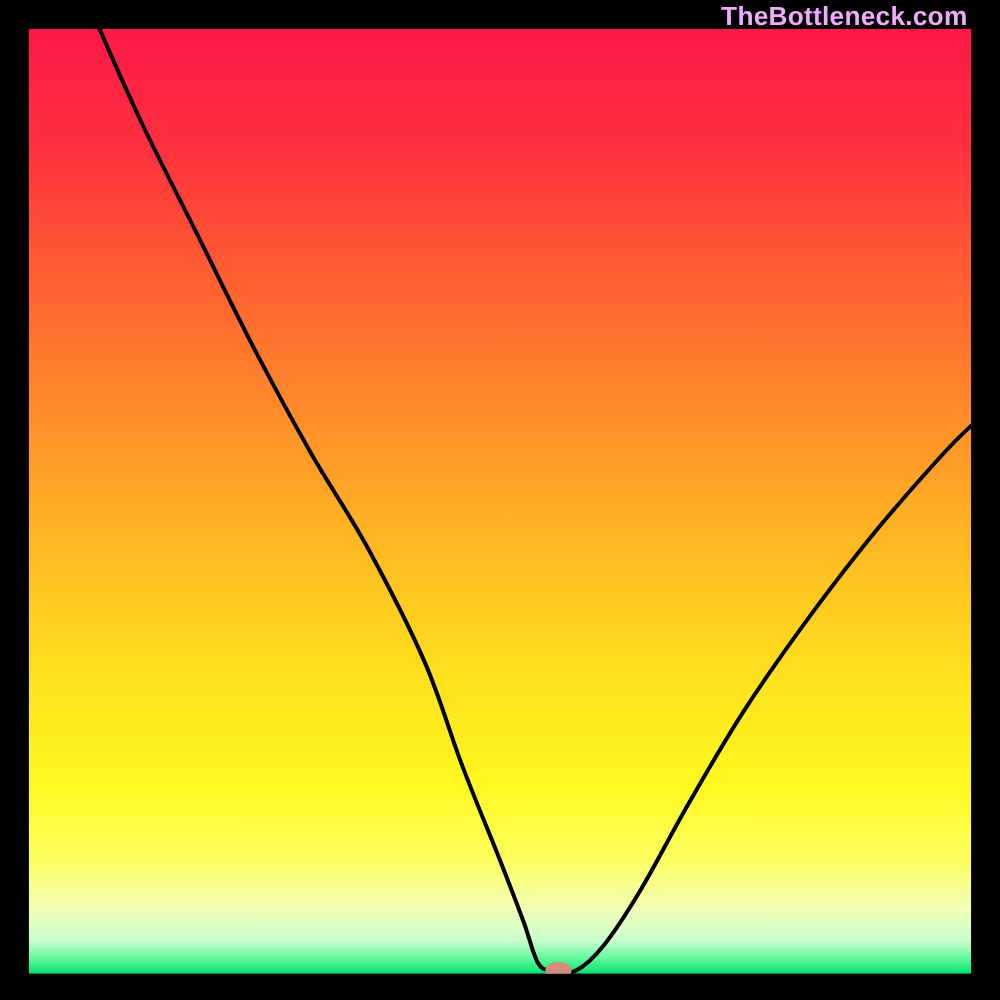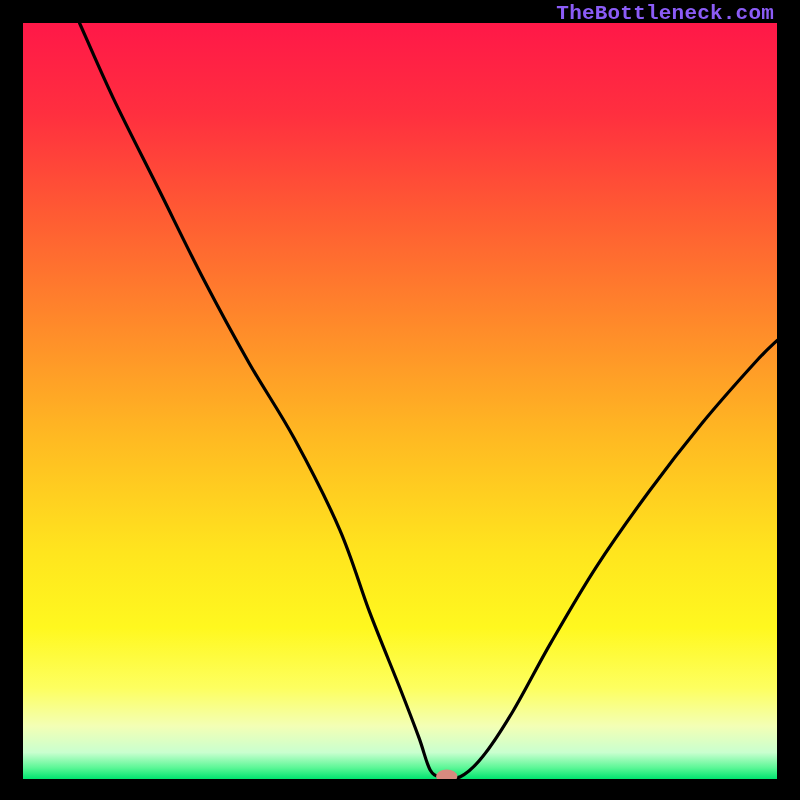--- a/index.html
+++ b/index.html
@@ -14,24 +14,24 @@
     position: absolute;
     left: 23px;
     top: 23px;
     width: 754px;
     height: 756px;
   }
   .watermark {
     position: absolute;
     top: 2px;
     right: 26px;
-    font-family: Liberation Mono, monospace;
+    font-family: Liberation Sans, sans-serif;
     font-size: 21px;
     font-weight: 600;
-    color: #8b5cf6;
+    color: #f0abfc;
     letter-spacing: 0.2px;
   }
   svg { display: block; }
 </style>
 </head>
 <body>
 
 <div class="frame">
   <div class="watermark">TheBottleneck.com</div>
   <div class="plot-area">

